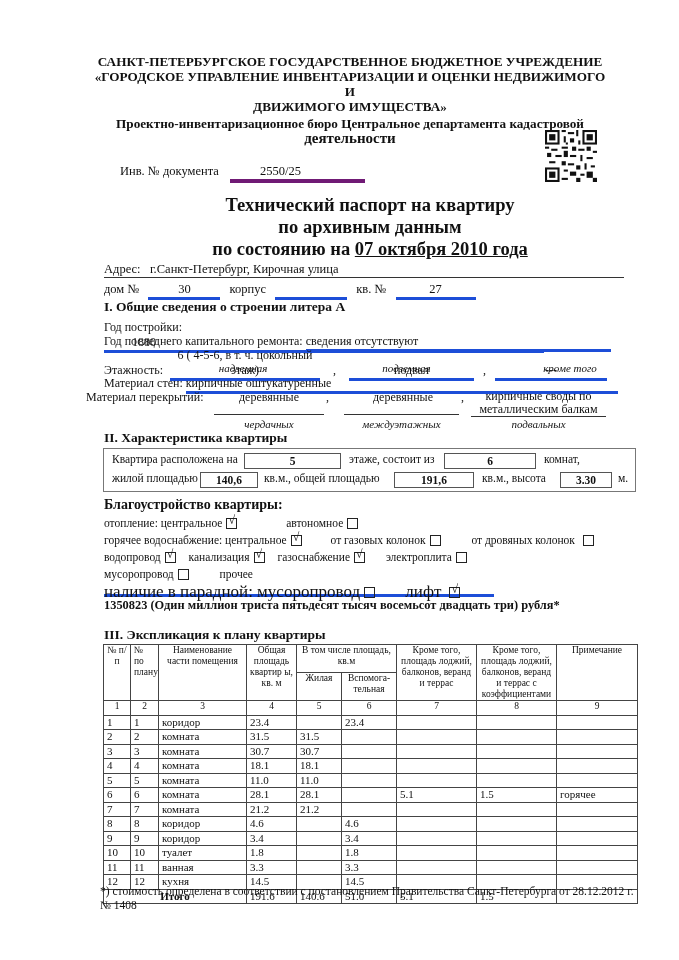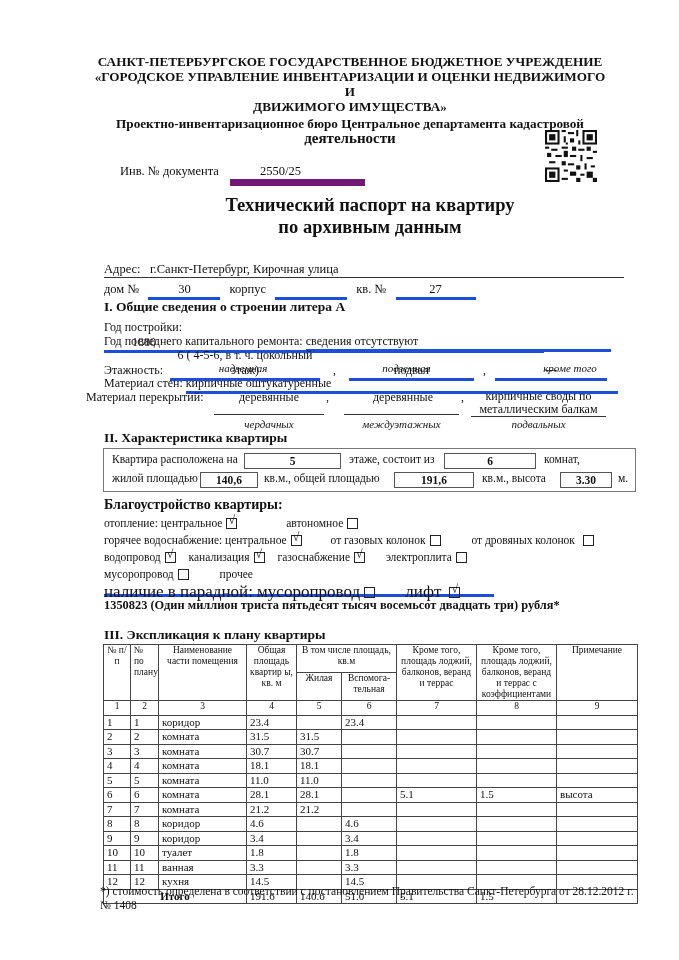--- a/index.html
+++ b/index.html
@@ -6,21 +6,21 @@
   body { width:679px; height:960px; background:#fff; position:relative; overflow:hidden;
          font-family:"Liberation Serif","DejaVu Serif",serif; color:#111; }
   .abs { position:absolute; }
   .hdr { left:90px; width:520px; text-align:center; font-weight:bold; }
   .hdr .l1 { font-size:13.2px; line-height:15px; }
   .hdr .l2 { font-size:13.2px; line-height:15px; }
   .hdr .l3 { font-size:13.2px; line-height:15px; }
   .hdr .l4 { font-size:13.2px; line-height:15px; margin-top:2px; }
   .hdr .l5 { font-size:15px; line-height:15px; }
   .inv { left:120px; top:164px; font-size:12.5px; }
-  .inv .val { display:inline-block; width:135px; border-bottom:7px solid #701a75; text-align:left; padding-left:30px; box-sizing:border-box; margin-left:8px; }
+  .inv .val { display:inline-block; width:135px; border-bottom:4px solid #701a75; text-align:left; padding-left:30px; box-sizing:border-box; margin-left:8px; }
   .qr { left:545px; top:130px; width:52px; height:52px; }
   .title { left:100px; width:540px; text-align:center; font-weight:bold; font-size:18.5px; line-height:22px; top:194px; }
   .title u { text-decoration:underline; }
   .row { font-size:12px; line-height:15px; }
   .uline { border-bottom:3px solid #1d4ed8; display:inline-block; }
   .sec { font-weight:bold; font-size:13.5px; }
   .cap { font-style:italic; font-size:11px; text-align:center; display:inline-block; }
   .box { left:103px; top:448px; width:533px; height:44px; border:1px solid #777; box-sizing:border-box; font-size:11.5px; }
   .vb { display:inline-block; border:1px solid #555; text-align:center; font-weight:bold; height:14px; line-height:14px; vertical-align:middle; }
   .cb { display:inline-block; width:9px; height:9px; border:1px solid #222; vertical-align:middle; margin-left:4px; position:relative; top:-1px; }
@@ -91,20 +91,21 @@
 </svg>
 
 <div class="abs inv">
   <span>Инв. № документа</span>
   <span class="val">2550/25</span>
 </div>
 
 <div class="abs title">
   <div>Технический паспорт на квартиру</div>
   <div>по архивным данным</div>
+  <div><span>по состоянию на </span><u>07 октября 2010 года</u></div>
 </div>
 
 <div class="abs row" style="left:104px; top:262px; width:520px; border-bottom:1px solid #333; font-size:12.5px;">
   <span>Адрес:</span>&nbsp;&nbsp;
   <span>г.Санкт-Петербург, Кирочная улица</span>
 </div>
 <div class="abs row" style="left:104px; top:282px; font-size:12.5px;">
   <span>дом №</span>
   <span class="uline" style="width:72px; text-align:center; margin:0 6px;">30</span>
   <span>корпус</span>
@@ -301,21 +302,21 @@
       </tr>
       <tr>
         <td>6</td>
         <td>6</td>
         <td>комната</td>
         <td>28.1</td>
         <td>28.1</td>
         <td></td>
         <td>5.1</td>
         <td>1.5</td>
-        <td>высота</td>
+        <td>горячее</td>
       </tr>
       <tr>
         <td>7</td>
         <td>7</td>
         <td>комната</td>
         <td>21.2</td>
         <td>21.2</td>
         <td></td>
         <td></td>
         <td></td>

